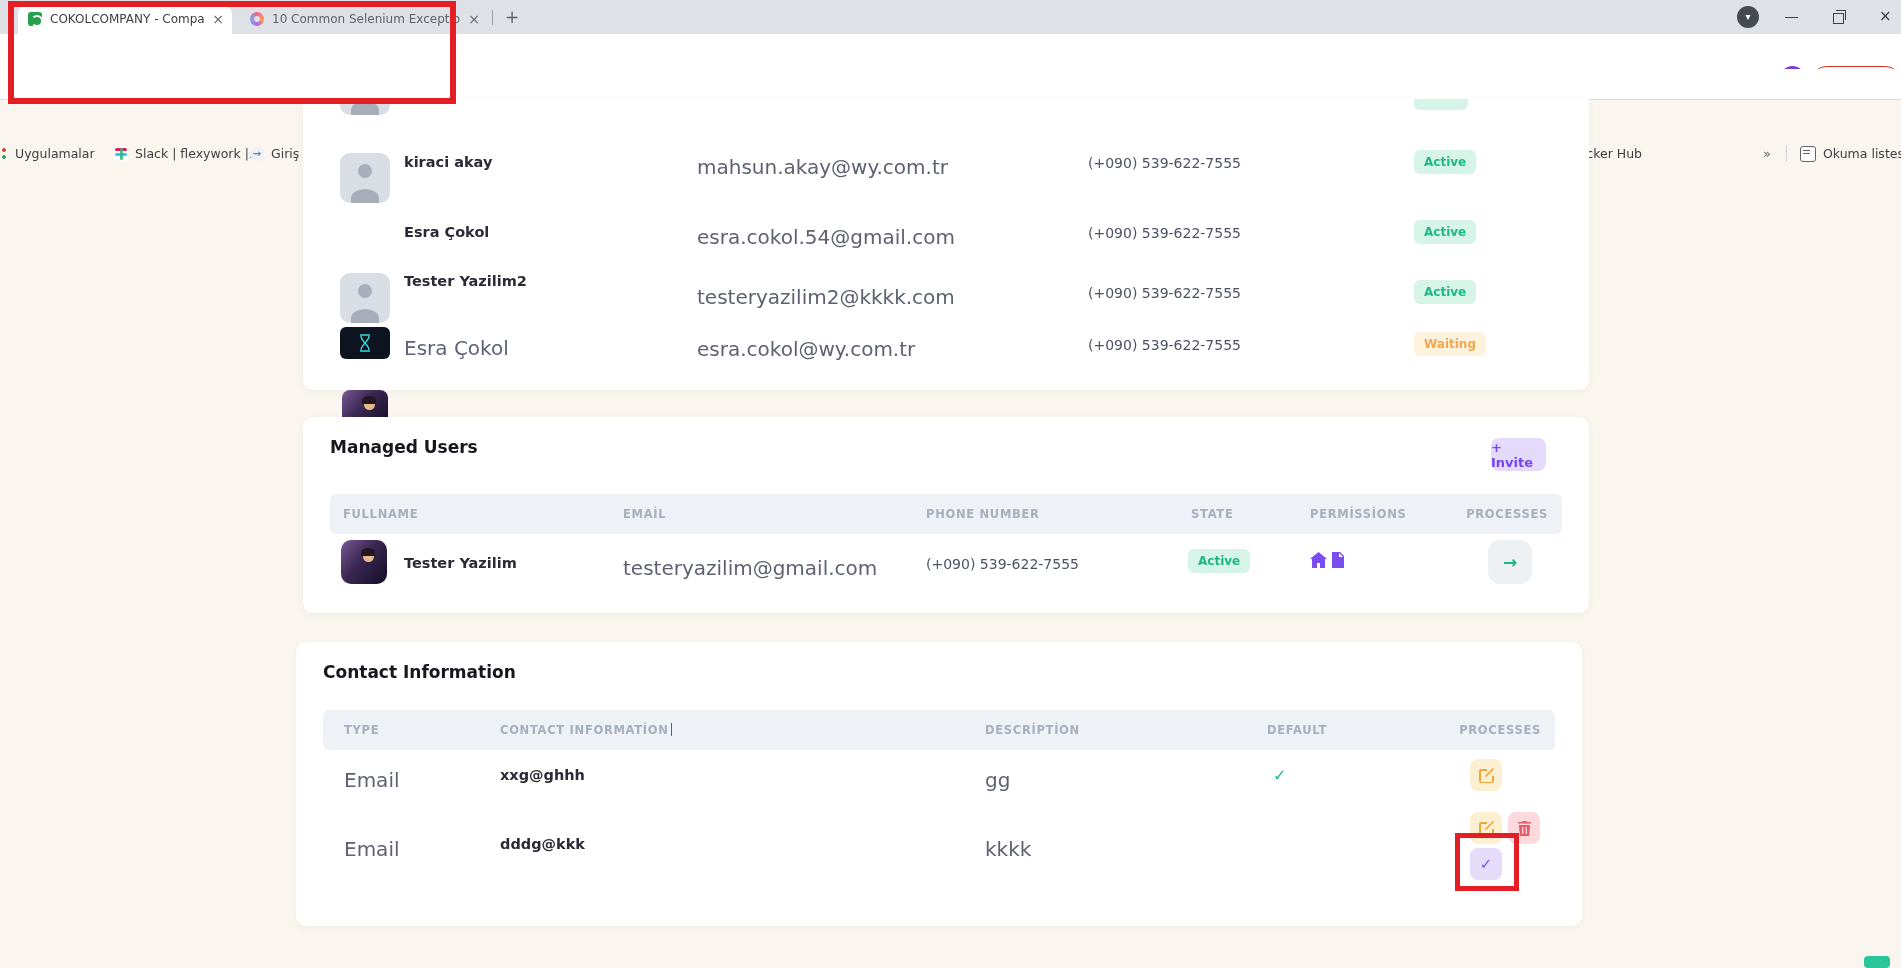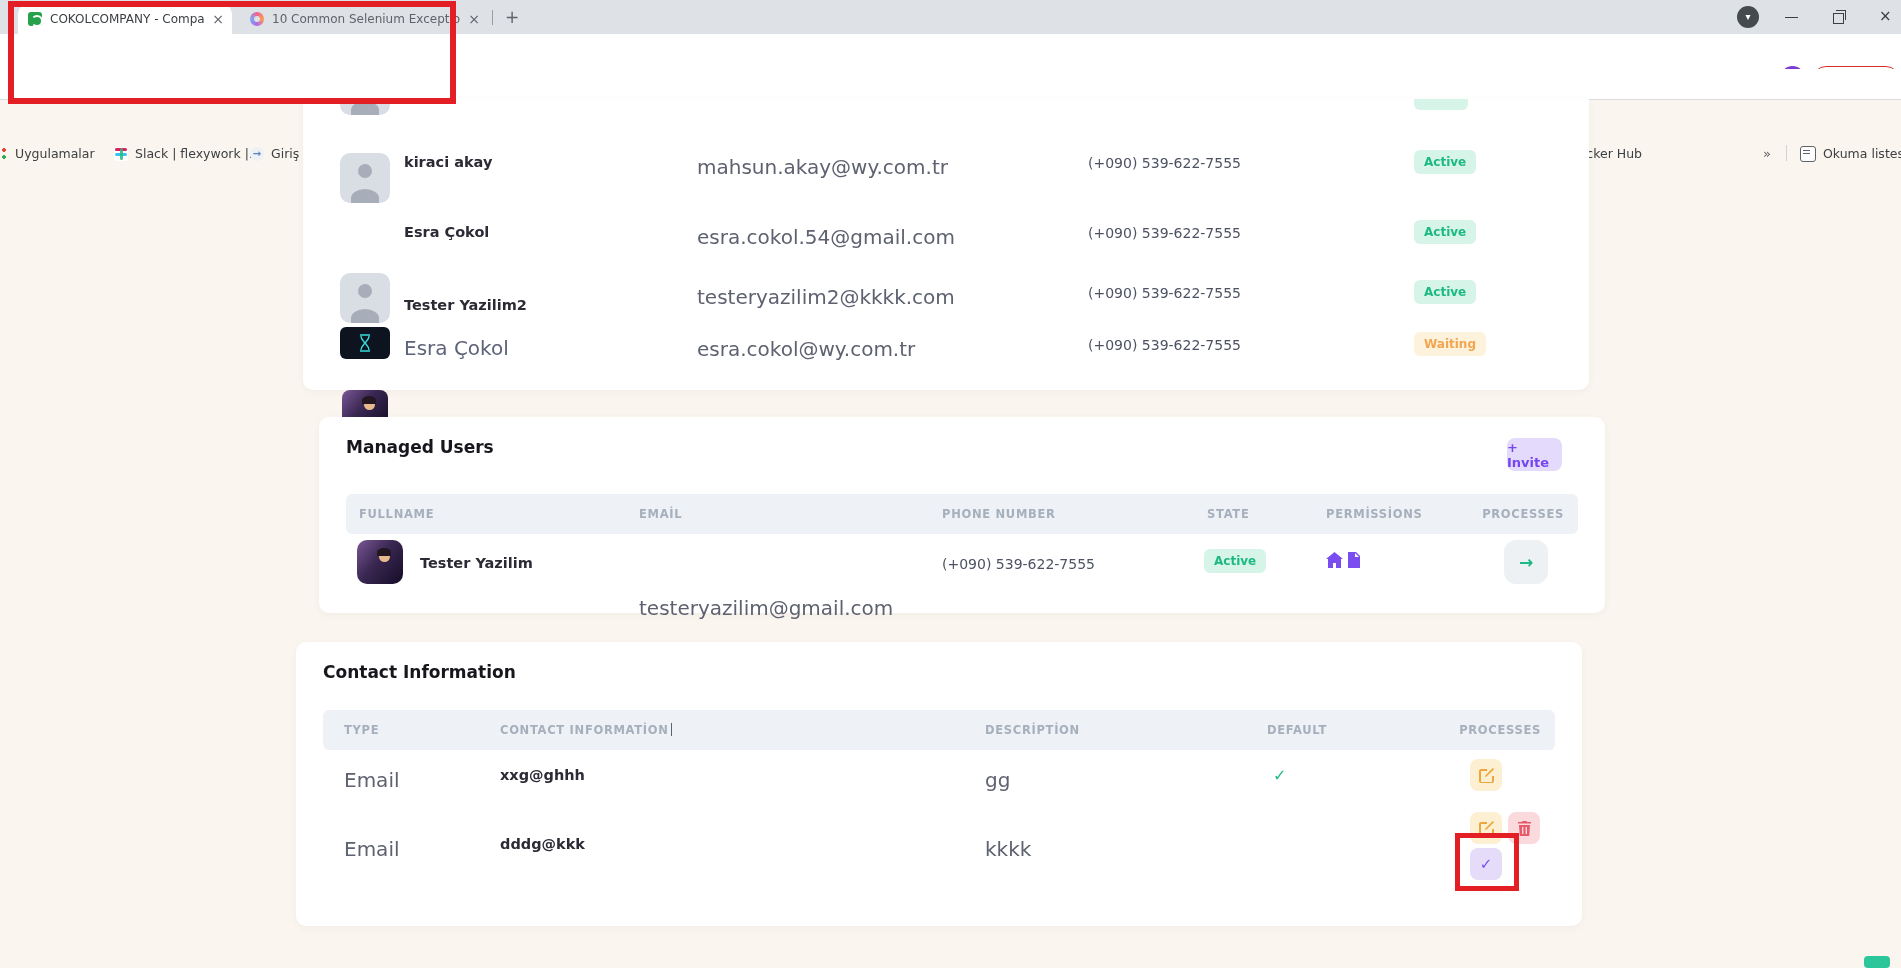--- a/index.html
+++ b/index.html
@@ -223,52 +223,52 @@
     <span class="abs cell-phone" style="left:785px;top:56px;">(+090) 539-622-7555</span>
     <div class="abs badge active" style="left:1111px;top:51px;">Active</div>
 
     <div class="abs avatar-sil" style="left:37px;top:108px;width:50px;height:50px;"></div>
     <span class="abs cell-name" style="left:101px;top:125px;">Esra Çokol</span>
     <span class="abs cell-plain" style="left:394px;top:126px;">esra.cokol.54@gmail.com</span>
     <span class="abs cell-phone" style="left:785px;top:126px;">(+090) 539-622-7555</span>
     <div class="abs badge active" style="left:1111px;top:121px;">Active</div>
 
     <div class="abs avatar-photo" style="left:39px;top:175px;width:46px;height:36px;"></div>
-    <span class="abs cell-name" style="left:101px;top:198px;">Tester Yazilim2</span>
+    <span class="abs cell-name" style="left:101px;top:174px;">Tester Yazilim2</span>
     <span class="abs cell-plain" style="left:394px;top:186px;">testeryazilim2@kkkk.com</span>
     <span class="abs cell-phone" style="left:785px;top:186px;">(+090) 539-622-7555</span>
     <div class="abs badge active" style="left:1111px;top:181px;">Active</div>
 
     <div class="abs avatar-dark" style="left:37px;top:228px;width:50px;height:32px;">
       <svg width="14" height="18" viewBox="0 0 14 18">
         <path fill="none" stroke="#35dbdb" stroke-width="1.4" d="M2 1h10M2 17h10M3 2c0 4 3.5 5 3.5 7S3 12 3 16M11 2c0 4-3.5 5-3.5 7s3.5 3 3.5 7"></path>
       </svg>
     </div>
     <span class="abs cell-plain" style="left:101px;top:237px;color:#5e6278;">Esra Çokol</span>
     <span class="abs cell-plain" style="left:394px;top:238px;">esra.cokol@wy.com.tr</span>
     <span class="abs cell-phone" style="left:785px;top:238px;">(+090) 539-622-7555</span>
     <div class="abs badge waiting" style="left:1111px;top:233px;">Waiting</div>
   </div>
 
-  <div class="abs card" style="left:319px;top:417px;width:1286px;height:196px;">
+  <div class="abs card" style="left:303px;top:417px;width:1286px;height:196px;">
     <span class="abs section-title" style="left:27px;top:20px;">Managed Users</span>
     <div class="abs invite-btn" style="left:1188px;top:21px;width:55px;height:33px;">+ Invite</div>
 
     <div class="abs hdr-band" style="left:27px;top:77px;width:1232px;">
       <span class="hdr" style="left:13px;">FULLNAME</span>
       <span class="hdr" style="left:293px;">EMAİL</span>
       <span class="hdr" style="left:596px;">PHONE NUMBER</span>
       <span class="hdr" style="left:861px;">STATE</span>
       <span class="hdr" style="left:980px;">PERMİSSİONS</span>
       <span class="hdr" style="right:14px;">PROCESSES</span>
     </div>
 
     <div class="abs avatar-photo" style="left:38px;top:123px;width:46px;height:44px;border-radius:10px;"></div>
     <span class="abs cell-name" style="left:101px;top:138px;">Tester Yazilim</span>
-    <span class="abs cell-plain" style="left:320px;top:139px;margin-top:40px;">testeryazilim@gmail.com</span>
+    <span class="abs cell-plain" style="left:320px;top:139px;">testeryazilim@gmail.com</span>
     <span class="abs cell-phone" style="left:623px;top:139px;">(+090) 539-622-7555</span>
     <div class="abs badge active" style="left:885px;top:132px;">Active</div>
     <span class="abs" style="left:1007px;top:135px;">
       <svg width="17" height="16" viewBox="0 0 17 16" class="perm-ic">
           <path d="M8.5 0 0 7h2v9h5v-5h3v5h5V7h2z"></path>
         </svg>
     </span>
     <span class="abs" style="left:1028px;top:135px;">
       <svg width="13" height="16" viewBox="0 0 13 16" class="perm-ic">
           <path d="M1 0h8l4 4v12H1zM8 1v4h4zM3 8h7v1.4H3zm0 3h7v1.4H3z"></path>

